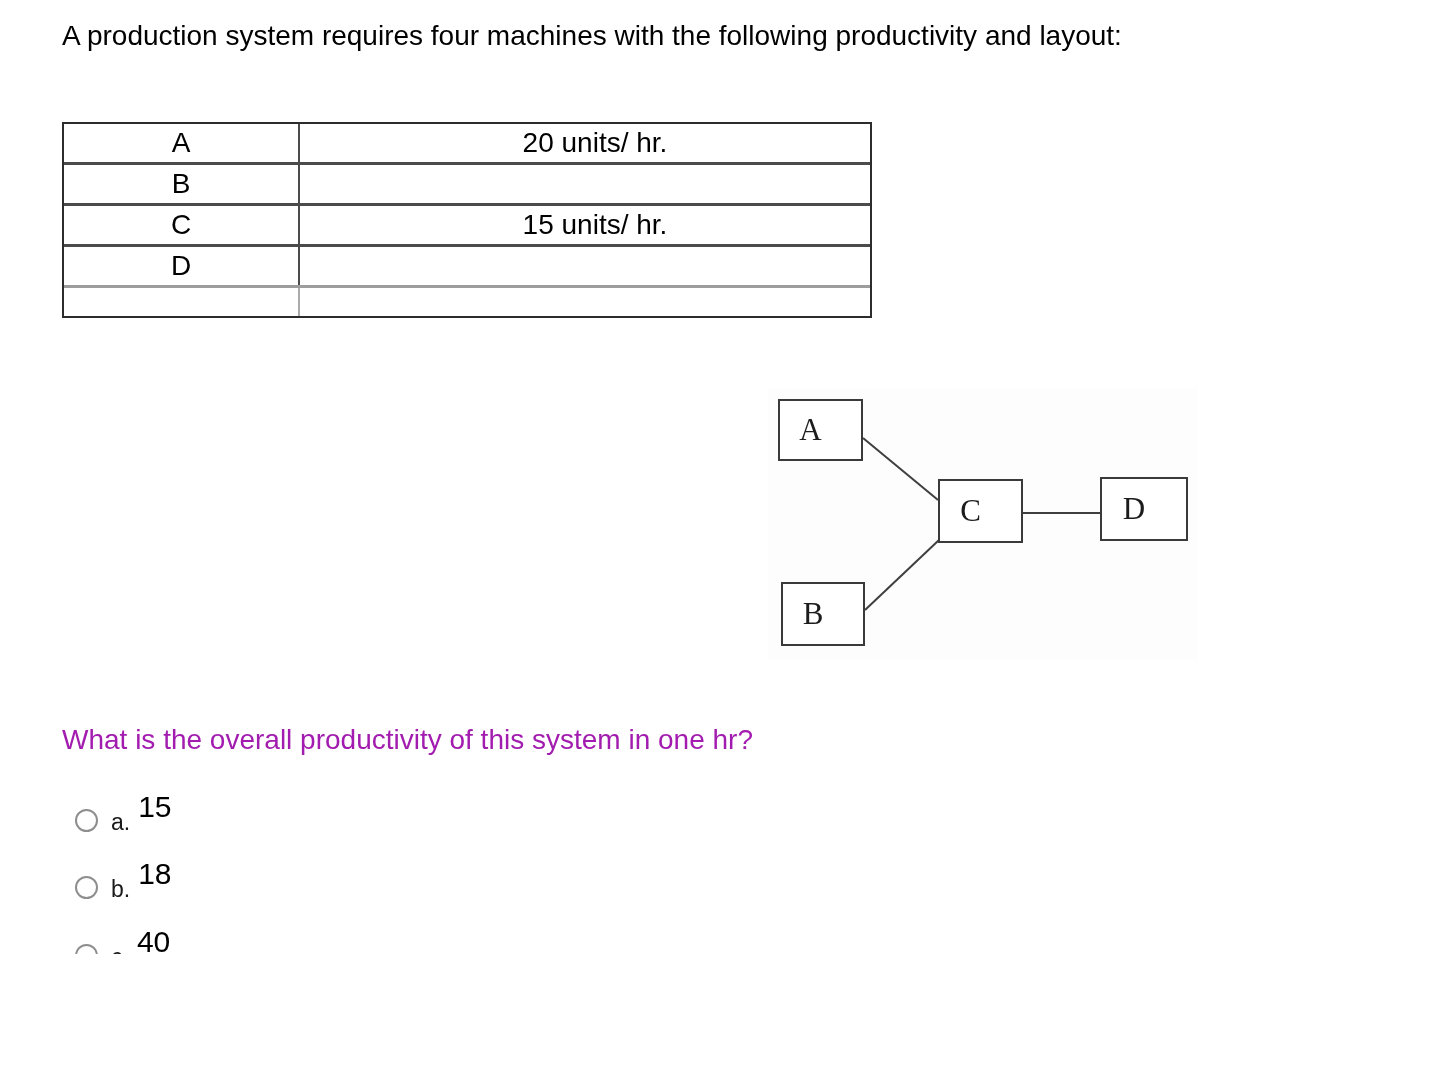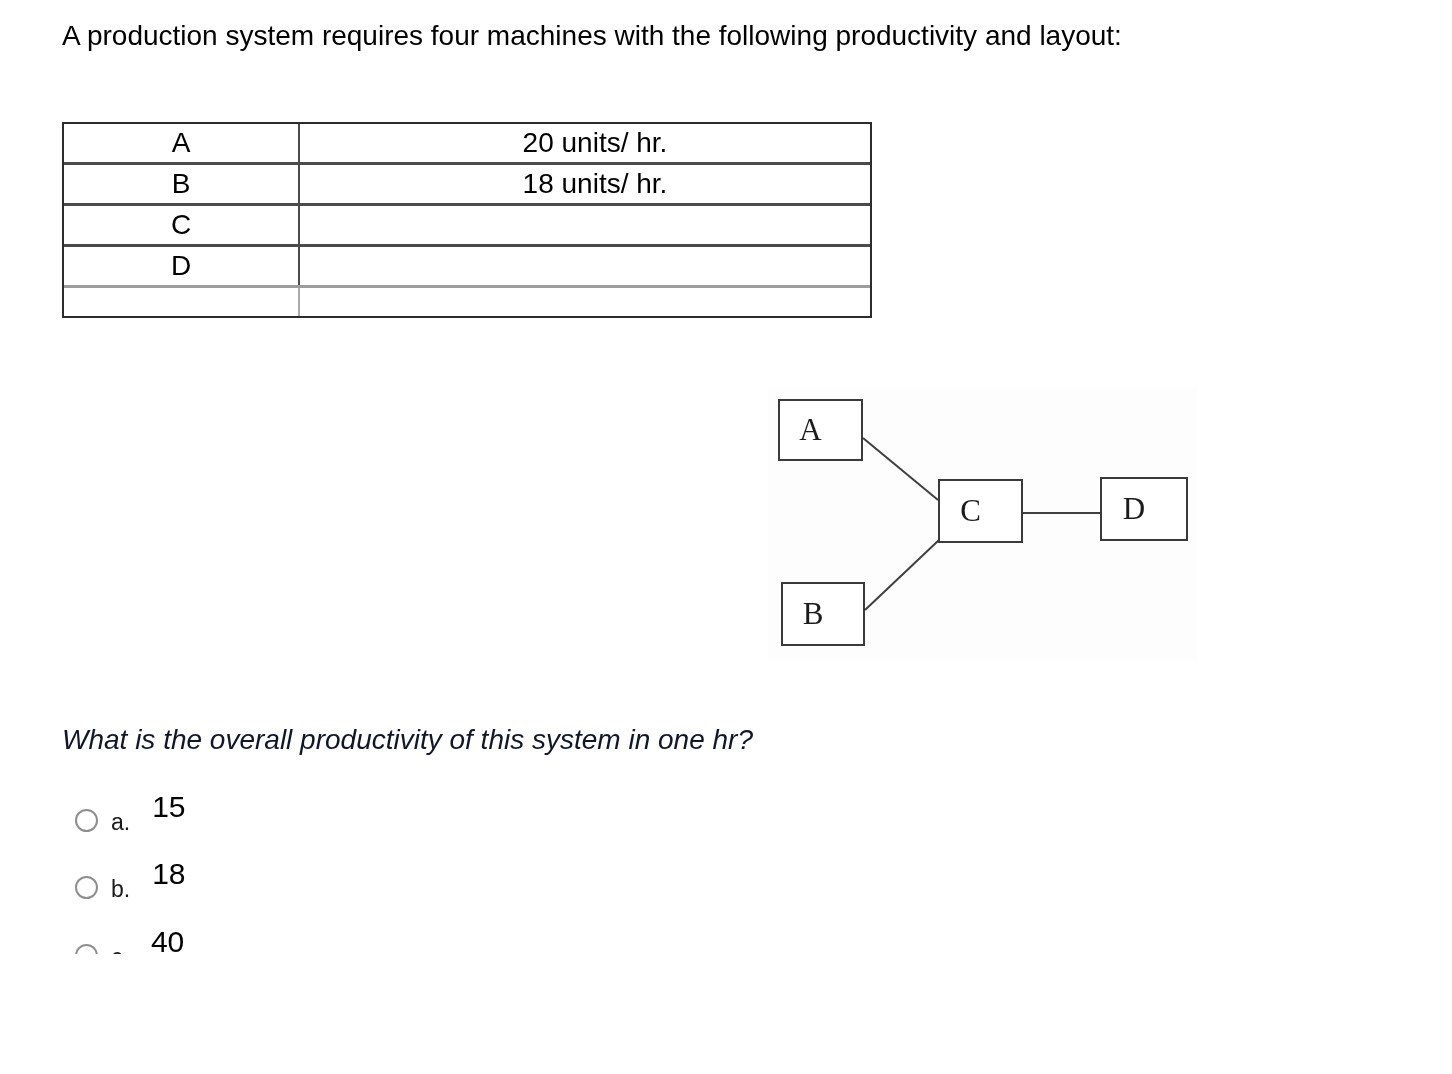--- a/index.html
+++ b/index.html
@@ -26,23 +26,22 @@
     line-height: 32px;
     color: #000000;
     white-space: nowrap;
   }
   .question-text {
     position: absolute;
     left: 62px;
     top: 724px;
     font-size: 28px;
     line-height: 32px;
-    color: #0f172a;
+    color: #a21caf;
     white-space: nowrap;
-    font-style: italic;
   }
 
   
   .prod-table {
     position: absolute;
     left: 62px;
     top: 122px;
     width: 806px;
     border: 2px solid #2c2c2c;
     background: #ffffff;
@@ -136,21 +135,21 @@
   .opt-letter {
     font-size: 23px;
     color: #1a1a1a;
     margin-left: 13px;
     margin-top: 20px;
     line-height: 23px;
   }
   .opt-value {
     font-size: 30px;
     color: #000000;
-    margin-left: 22px;
+    margin-left: 8px;
     margin-top: 0;
     line-height: 32px;
   }
 
   
   .edge-artifact {
     position: absolute;
     left: 0;
     top: 1056px;
     width: 3px;
@@ -165,24 +164,24 @@
 
   <div class="page-title">A production system requires four machines with the following productivity and layout:</div>
 
   <div class="prod-table">
     <div class="prod-row">
       <div class="cell-machine">A</div>
       <div class="cell-rate">20 units/ hr.</div>
     </div>
     <div class="prod-row">
       <div class="cell-machine">B</div>
-      <div class="cell-rate">18 units/ hr.</div>
     </div>
     <div class="prod-row">
       <div class="cell-machine">C</div>
+      <div class="cell-rate">15 units/ hr.</div>
     </div>
     <div class="prod-row last-data">
       <div class="cell-machine">D</div>
     </div>
     <div class="prod-row empty-row">
       <div class="cell-machine"></div>
       <div class="cell-rate"></div>
     </div>
   </div>
 

